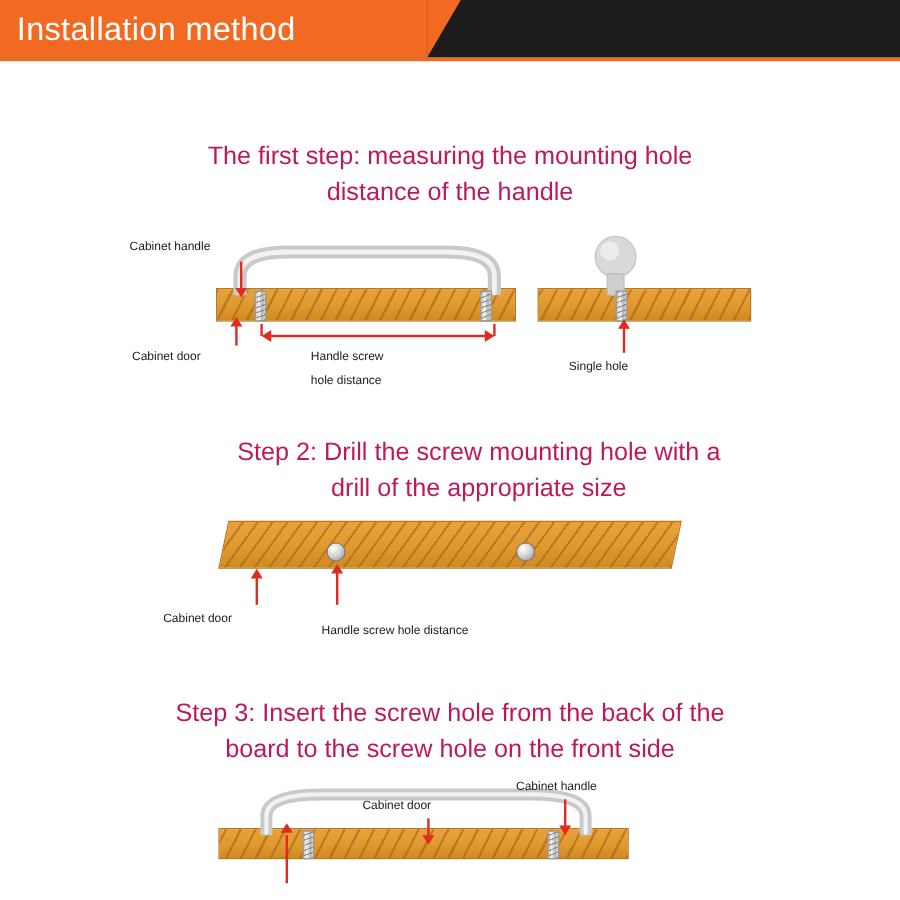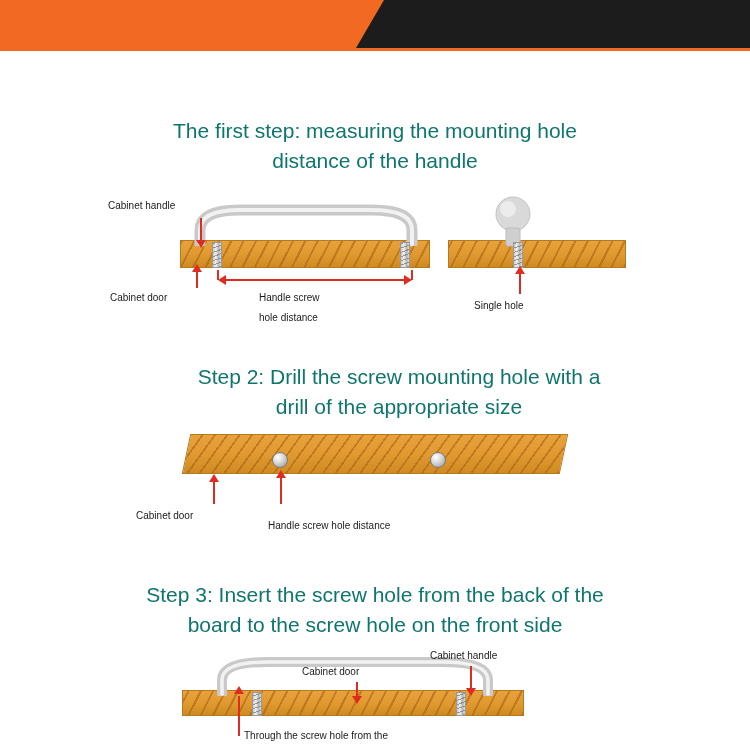--- a/index.html
+++ b/index.html
@@ -61,21 +61,21 @@
     background: #f26a21;
   }
 
   
   .step-heading {
     position: absolute;
     width: 750px;
     text-align: center;
     font-size: 21px;
     line-height: 30px;
-    color: #0f766e;
+    color: #be185d;
   }
   .step-heading .l2 {
     display: block;
   }
 
   
   .caption {
     position: absolute;
     font-size: 10px;
     line-height: 20px;
@@ -186,20 +186,21 @@
 
   
   .section { position: absolute; left: 0; width: 750px; }
 </style>
 </head>
 <body>
 
 <div class="header">
   <div class="header-orange"></div>
   <div class="header-orange-tail"></div>
+  <div class="header-title">Installation method</div>
 </div>
 <div class="header-bottom-line"></div>
 
 <div class="section">
 
   <div class="step-heading" style="top:68px;">
     <span>The first step: measuring the mounting hole</span>
     <span class="l2">distance of the handle</span>
   </div>
 
@@ -297,16 +298,16 @@
   <div class="arrow-down" style="left:352px; top:648px;"></div>
 
   <div class="caption" style="left:430px; top:598px;">Cabinet handle</div>
   <div class="line line-v" style="left:470px; top:618px; height:24px;"></div>
   <div class="arrow-down" style="left:466px; top:640px;"></div>
 
   <div class="line line-v" style="left:238px; top:648px; height:40px;"></div>
   <div class="arrow-up" style="left:234px; top:638px;"></div>
 
   <div class="caption two-line" style="left:244px; top:678px; width:330px;">
-    <span>Through the screw hole from the</span><br>
+    <br>
     <span>back of the cabinet door to the front</span>
   </div>
 </div>
 
 </body></html>

